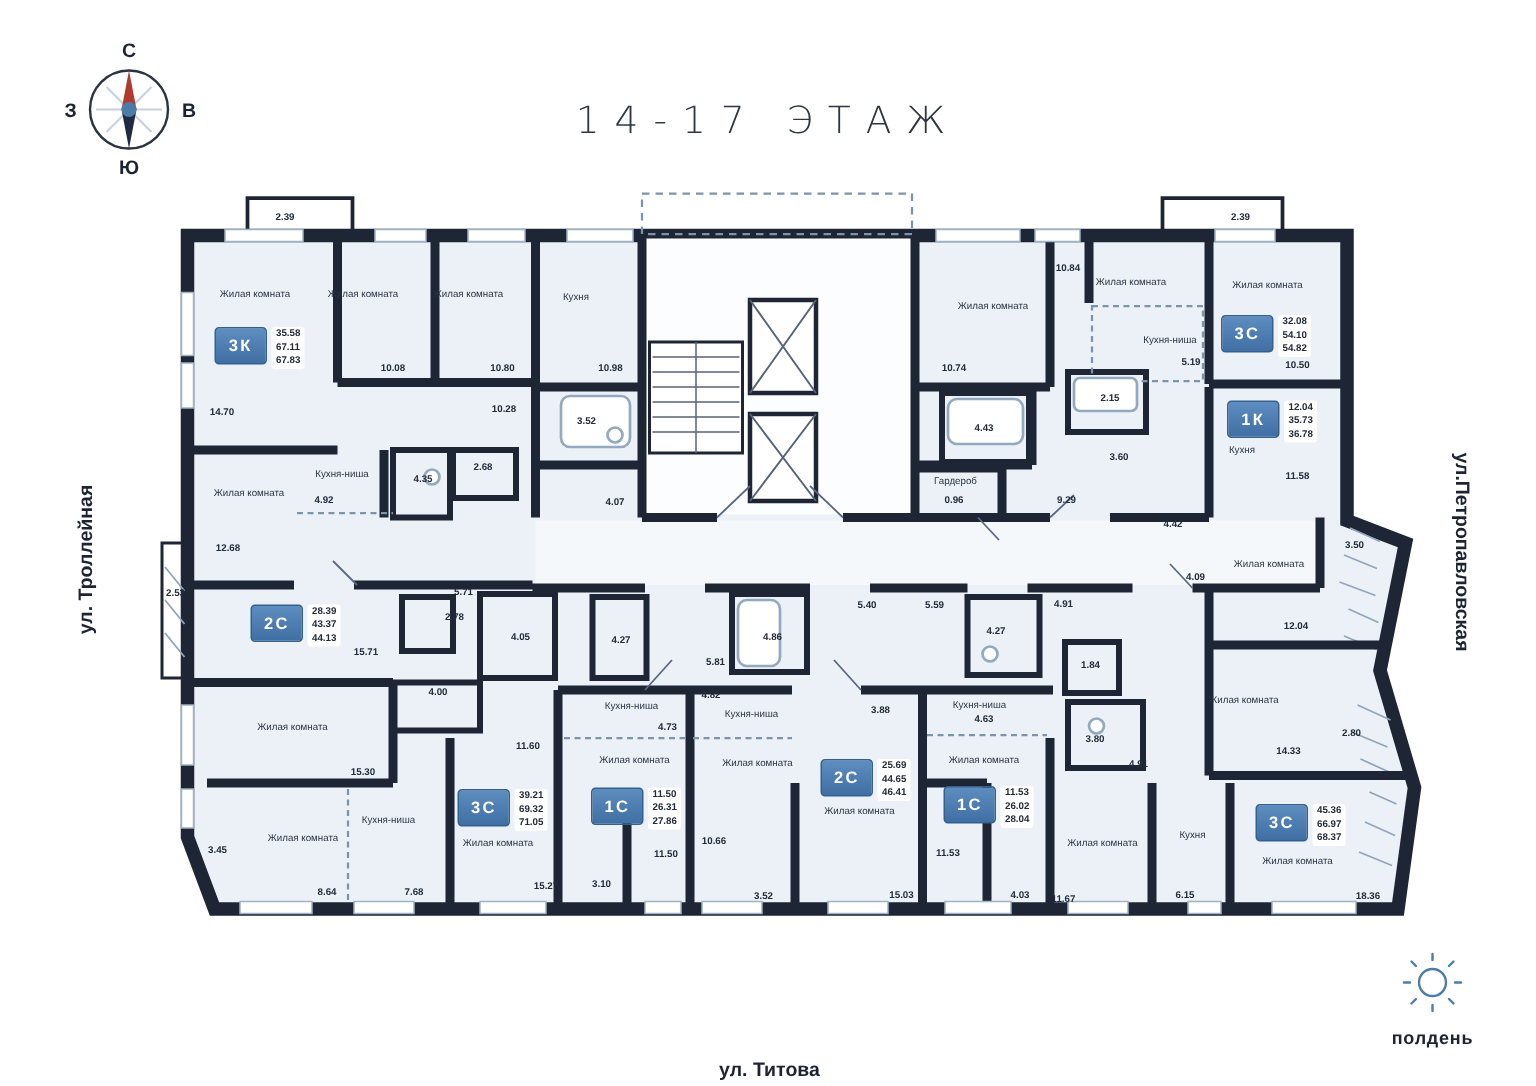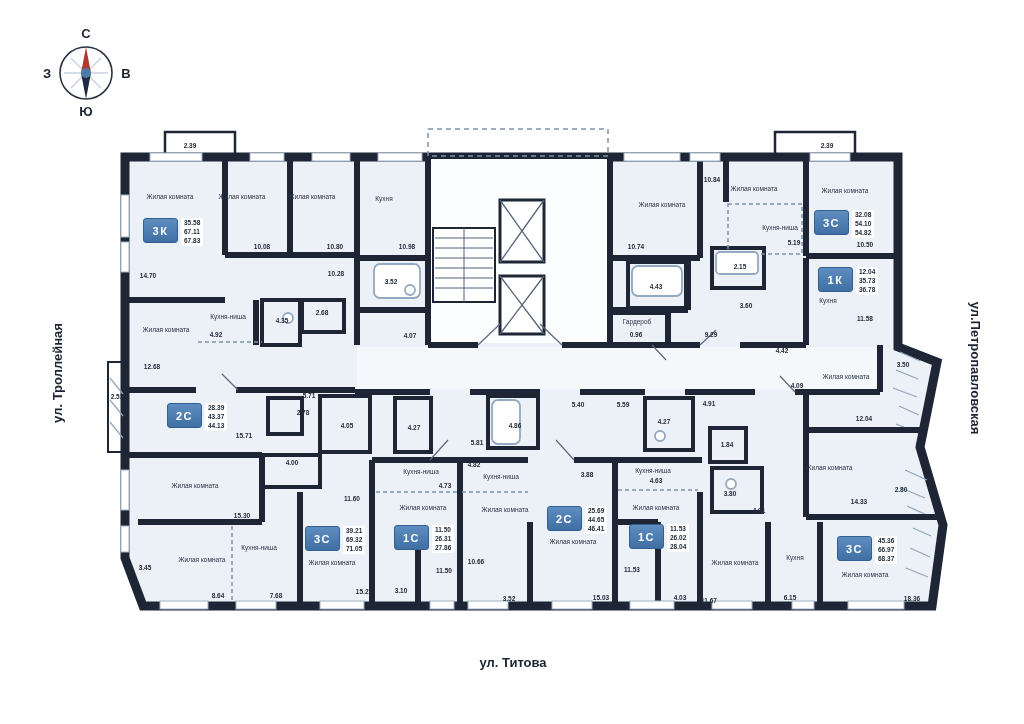--- a/index.html
+++ b/index.html
@@ -7,21 +7,21 @@
          font-family:"Liberation Sans", sans-serif;color:#222b38;}
   .abs{position:absolute;}
   
   .floor-title{position:absolute;left:512px;top:80px;transform:translate(-50%,-50%);
     font-family:"DejaVu Sans", sans-serif;font-size:25px;font-weight:200;
     letter-spacing:10px;color:#30363f;white-space:nowrap;}
   
   .street{position:absolute;font-weight:700;font-size:13px;color:#1c2433;white-space:nowrap;}
   .street.left{left:57px;top:373px;transform:translate(-50%,-50%) rotate(-90deg);}
   .street.right{left:975px;top:368px;transform:translate(-50%,-50%) rotate(90deg);}
-  .street.bottom{left:513px;top:662px;transform:translate(-50%,-50%);text-align:right;}
+  .street.bottom{left:513px;top:713px;transform:translate(-50%,-50%);text-align:right;}
   
   .marker{position:absolute;text-align:center;}
   .marker .cap{font-size:12px;font-weight:700;color:#1c2433;letter-spacing:.5px;margin-top:2px;}
   
   #plan-labels{position:absolute;inset:0;}
   .lbl{position:absolute;transform:translate(-50%,-50%);font-size:6.5px;color:#232c3a;text-align:center;}
   .room{width:54px;line-height:1.25;font-weight:500;color:#2b3444;}
   .num{font-weight:700;white-space:nowrap;}
   
   .apt{position:absolute;display:flex;gap:3px;align-items:stretch;}
@@ -29,39 +29,49 @@
     border:1px solid #33608f;border-radius:3px;color:#fff;font-weight:700;font-size:11px;
     display:flex;align-items:center;justify-content:center;letter-spacing:1.5px;}
   .apt .vals{background:#fff;border-radius:2px;padding:1px 3px;font-size:6.5px;font-weight:700;
     color:#222b38;line-height:1.35;display:flex;flex-direction:column;justify-content:center;text-align:left;}
 </style>
 </head>
 <body>
 
 <div id="stage">
 
+  <div class="floor-title">14-17 ЭТАЖ</div>
 
   <svg class="abs" style="left:38px;top:22px" width="96" height="96" viewBox="0 0 96 96">
     <circle cx="48" cy="51" r="26" fill="none" stroke="#2a3342" stroke-width="1.6"></circle>
     <g stroke="#c8d2de" stroke-width="1.4">
       <line x1="26" y1="51" x2="70" y2="51"></line>
       <line x1="33" y1="36" x2="63" y2="66"></line>
       <line x1="33" y1="66" x2="63" y2="36"></line>
     </g>
     <polygon points="48,25 53,51 43,51" fill="#b03a2e"></polygon>
     <polygon points="48,77 53,51 43,51" fill="#1f2a44"></polygon>
     <circle cx="48" cy="51" r="5" fill="#4b7da8"></circle>
     <text x="48" y="16" text-anchor="middle" font-size="13" font-weight="bold" fill="#1c2433">С</text>
     <text x="48" y="94" text-anchor="middle" font-size="13" font-weight="bold" fill="#1c2433">Ю</text>
     <text x="9" y="56" text-anchor="middle" font-size="13" font-weight="bold" fill="#1c2433">З</text>
     <text x="88" y="56" text-anchor="middle" font-size="13" font-weight="bold" fill="#1c2433">В</text>
   </svg>
 
 
 
+  <div class="marker" style="left:916px;top:634px;width:78px">
+    <svg width="48" height="44" viewBox="0 0 48 44">
+      <g fill="none" stroke="#4b7da8" stroke-width="1.6" stroke-linecap="round">
+        <circle cx="24" cy="21" r="9"></circle>
+        <path d="M24,6 v-4 M24,36 v4 M9,21 h-4 M39,21 h4 M13,10 l-3,-3 M35,10 l3,-3 M13,32 l-3,3 M35,32 l3,3"></path>
+      </g>
+    </svg>
+    <div class="cap">полдень</div>
+  </div>
 
   <div class="street left">ул. Троллейная</div>
   <div class="street right">ул.Петропавловская</div>
   <div class="street bottom">ул. Титова</div>
 
   <svg class="abs" style="left:0;top:0" width="1024" height="724" viewBox="0 0 1024 724">
 
     <path d="M125,157 L898,157 L898,347 L937,362 L920,447 L943,525 L932,606 L143,606 L125,558 Z" fill="#ecf1f7" stroke="#1e2636" stroke-width="9" stroke-linejoin="miter"></path>
 
     <rect x="430" y="159" width="178" height="184" fill="#fbfdfe"></rect>

